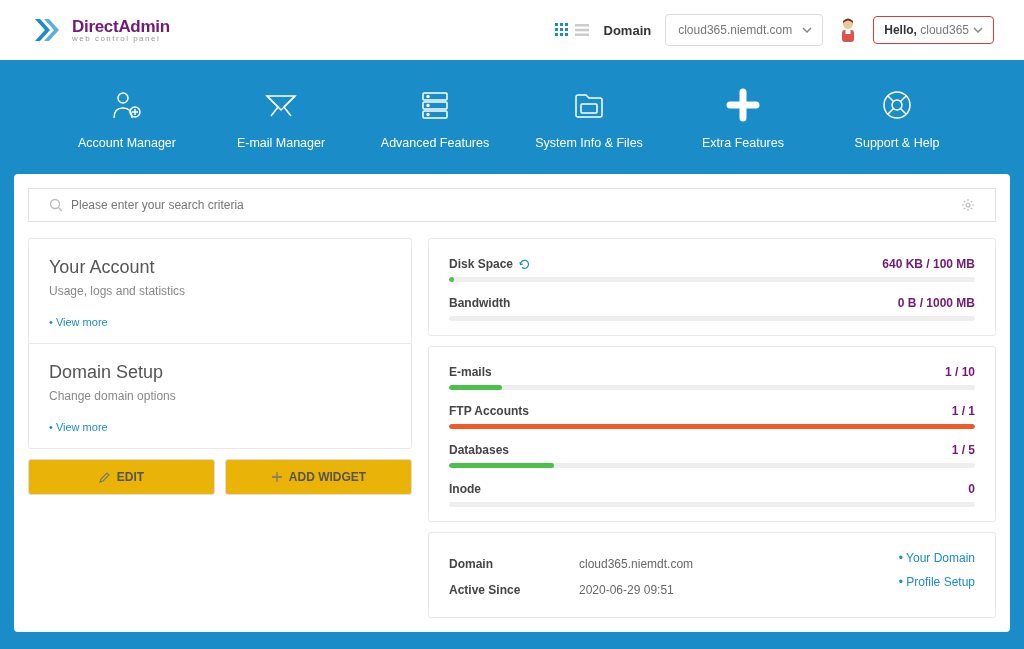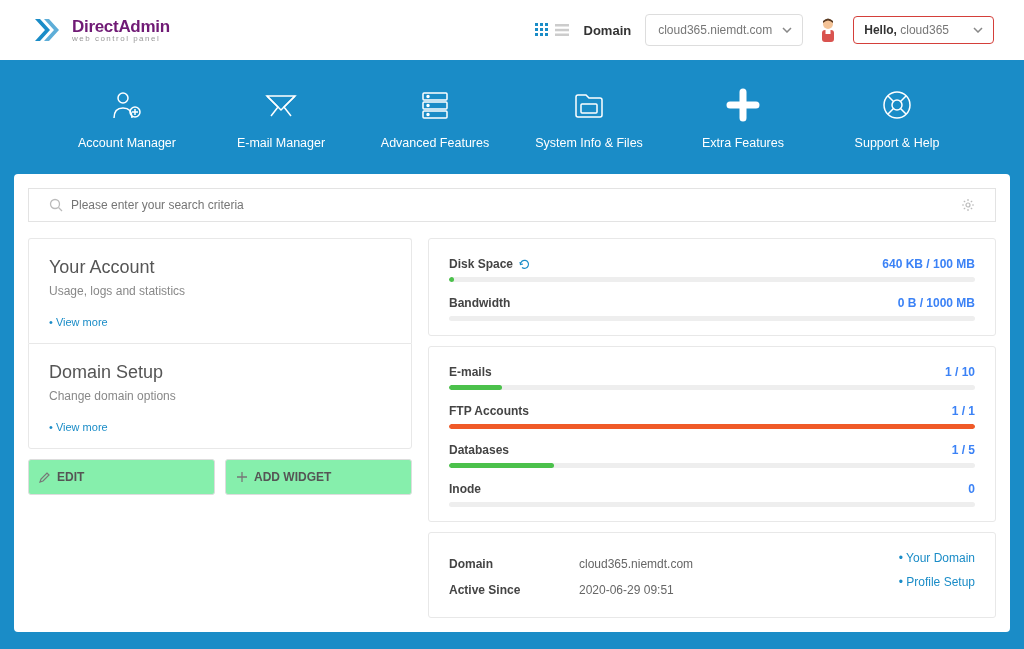--- a/index.html
+++ b/index.html
@@ -9,21 +9,21 @@
   .header { display: flex; align-items: center; padding: 10px 30px; height: 60px; }
   .logo-wrap { display: flex; align-items: center; gap: 8px; flex: 1; }
   .logo-text { line-height: 1; }
   .logo-text .name { font-weight: bold; font-size: 17px; color: #701a75; letter-spacing: -0.3px; }
   .logo-text .sub { font-size: 8px; letter-spacing: 1.5px; color: #999; text-transform: lowercase; }
   .header-right { display: flex; align-items: center; gap: 14px; }
   .view-switch { display: flex; gap: 4px; align-items: center; }
   .domain-label { font-weight: bold; font-size: 13px; color: #333; }
   .domain-select { border: 1px solid #ddd; border-radius: 4px; padding: 8px 30px 8px 12px; font-size: 12px; color: #777; position: relative; cursor: pointer; }
   .caret { position: absolute; right: 10px; top: 50%; transform: translateY(-50%); }
-  .user-pill { display: flex; align-items: center; gap: 24px; border: 1.5px solid #d43f3a; border-radius: 4px; padding: 6px 10px; cursor: pointer; }
+  .user-pill { display: flex; align-items: center; gap: 4px; border: 1.5px solid #d43f3a; border-radius: 4px; padding: 6px 10px; cursor: pointer; }
   .user-hello { font-size: 12px; }
   .user-hello b { color: #333; }
   .user-name { color: #777; }
   
   
   .nav { background: #1a8cc7; display: flex; justify-content: space-around; padding: 28px 50px 24px; }
   .nav-item { display: flex; flex-direction: column; align-items: center; gap: 14px; color: #fff; cursor: pointer; flex: 1; text-align: center; }
   .nav-icon { width: 34px; height: 34px; stroke: #fff; stroke-width: 1.5; fill: none; }
   .nav-label { font-size: 12.5px; font-weight: 500; }
   
@@ -41,26 +41,26 @@
   .card { border: 1px solid #e8e8e8; border-radius: 3px; padding: 18px 20px 14px; }
   .card-title { font-size: 18px; color: #555; margin-bottom: 6px; }
   .card-sub { font-size: 12px; color: #888; margin-bottom: 16px; }
   .view-more { color: #1a8cc7; font-size: 11px; cursor: pointer; }
   .view-more::before { content: "• "; }
   
   .left-card { margin-bottom: 0; border-bottom: none; border-radius: 3px 3px 0 0; }
   .left-card.second { border-radius: 0 0 3px 3px; border-top: 1px solid #e8e8e8; border-bottom: 1px solid #e8e8e8; }
   
   .btn-row { display: flex; gap: 10px; margin-top: 10px; }
-  .btn { flex: 1; border: 1px solid #ddd; background: #86efac; border-radius: 3px; padding: 10px; font-size: 12px; font-weight: bold; color: #555; cursor: pointer; display: flex; align-items: center; justify-content: flex-start; gap: 6px; }
+  .btn { flex: 1; border: 1px solid #ddd; background: #eab308; border-radius: 3px; padding: 10px; font-size: 12px; font-weight: bold; color: #555; cursor: pointer; display: flex; align-items: center; justify-content: center; gap: 6px; }
   
   .stat-row { margin-bottom: 14px; }
   .stat-head { display: flex; justify-content: space-between; align-items: center; margin-bottom: 6px; }
   .stat-name { font-size: 12px; font-weight: bold; color: #444; display: flex; align-items: center; gap: 6px; }
-  .stat-val { font-size: 12px; font-weight: bold; color: #3b82f6; }
+  .stat-val { font-size: 12px; font-weight: bold; color: #701a75; }
   .bar { height: 5px; background: #eee; border-radius: 3px; overflow: hidden; }
   .bar-fill { height: 100%; border-radius: 3px; }
   
   .info-row { display: flex; align-items: flex-start; padding: 6px 0; font-size: 12px; }
   .info-label { width: 130px; font-weight: bold; color: #444; }
   .info-value { flex: 1; color: #666; }
   .info-links { display: flex; flex-direction: column; gap: 10px; align-items: flex-start; }
   .info-link { color: #1a8cc7; font-size: 12px; font-weight: 500; cursor: pointer; }
   .info-link::before { content: "• "; }
   .info-grid { display: flex; }

